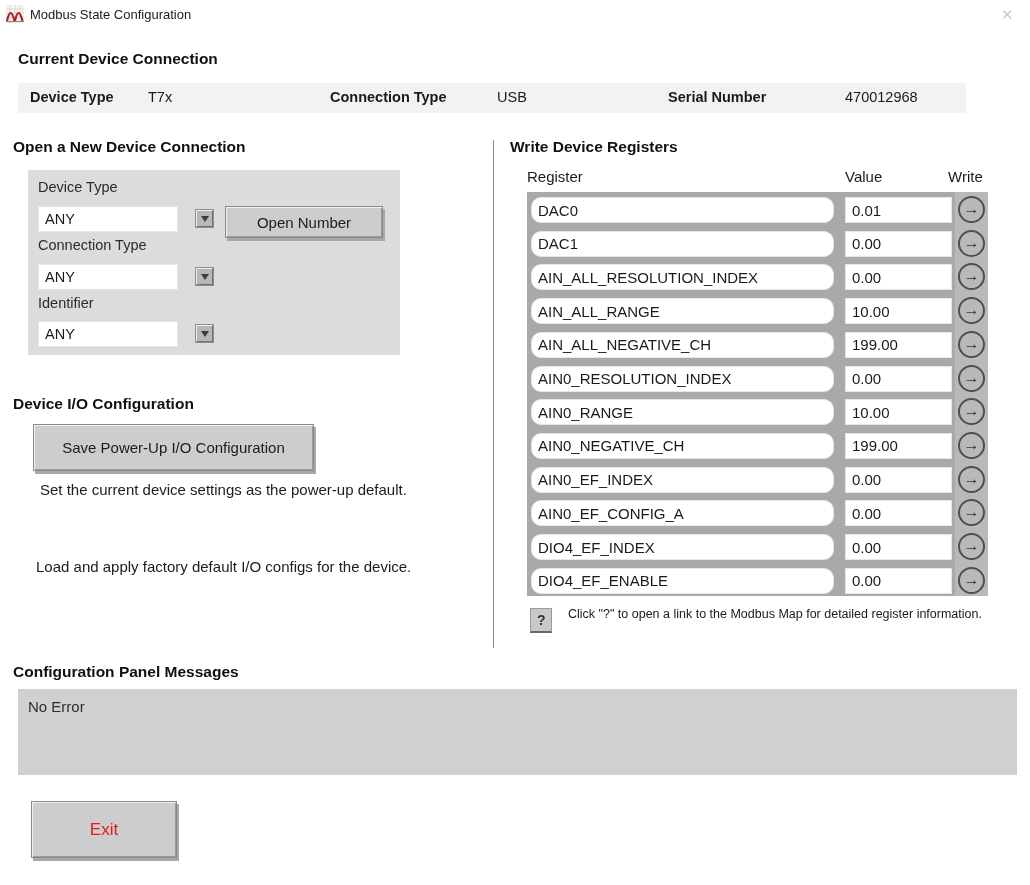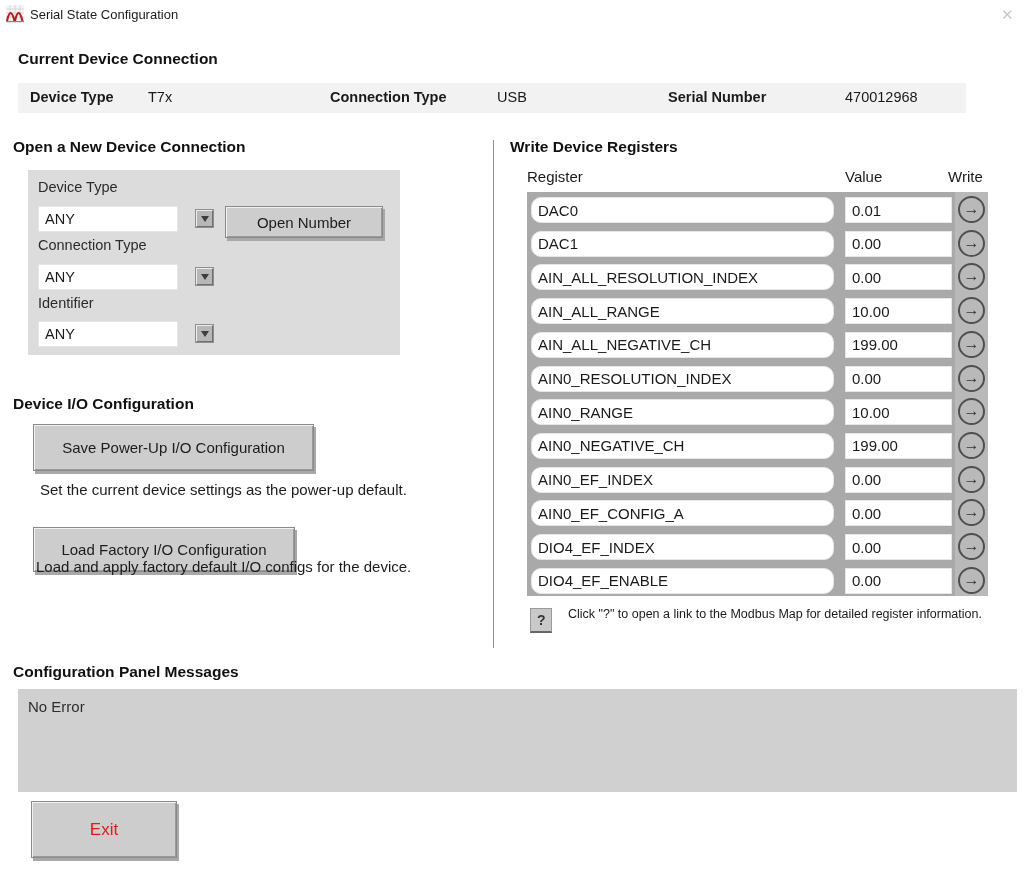--- a/index.html
+++ b/index.html
@@ -60,21 +60,21 @@
         <line x1="0" y1="12" x2="18" y2="12"></line>
           <line x1="4" y1="0" x2="4" y2="18"></line>
         <line x1="9" y1="0" x2="9" y2="18"></line>
           <line x1="14" y1="0" x2="14" y2="18"></line>
       </g>
       <path d="M1,16 Q4.5,0 8.5,16" fill="none" stroke="#b21f24" stroke-width="2.2"></path>
       <path d="M9,16 Q12.5,0 16.5,16" fill="none" stroke="#b21f24" stroke-width="2.2"></path>
       <line x1="0" y1="16.6" x2="18" y2="16.6" stroke="#7a7a7a" stroke-width="1"></line>
     </svg>
   </span>
-  <span class="abs titlebar-text" style="left:30px;top:7px;">Serial State Configuration</span>
+  <span class="abs titlebar-text" style="left:30px;top:7px;">Modbus State Configuration</span>
   <span class="abs close-x" style="left:1001px;top:6px;">✕</span>
 
   <div class="abs h1" style="left:18px;top:50px;">Current Device Connection</div>
   <div class="abs conn-bar" style="left:18px;top:83px;width:948px;height:30px;">
     <span class="abs conn-label" style="left:12px;top:6px;">Device Type</span>
     <span class="abs conn-value" style="left:130px;top:6px;">T7x</span>
     <span class="abs conn-label" style="left:312px;top:6px;">Connection Type</span>
     <span class="abs conn-value" style="left:479px;top:6px;">USB</span>
     <span class="abs conn-label" style="left:650px;top:6px;">Serial Number</span>
     <span class="abs conn-value" style="left:827px;top:6px;text-align:center;">470012968</span>
@@ -96,21 +96,20 @@
     <span class="abs fld-label" style="left:10px;top:125px;">Identifier</span>
     <input class="abs txtfld" style="left: 10px; top: 151px; width: 140px; height: 26px;" value="ANY">
     <button class="abs ddbtn" style="left:168px;top:155px;">
         <span class="tri"></span>
       </button>
   </div>
 
   <div class="abs h1" style="left:13px;top:395px;">Device I/O Configuration</div>
   <button class="abs btn3d" style="left:33px;top:424px;width:281px;height:47px;">Save Power-Up I/O Configuration</button>
   <div class="abs desc" style="left:40px;top:481px;">Set the current device settings as the power-up default.</div>
-  <button class="abs btn3d" style="left:33px;top:527px;width:262px;height:45px;">Load Factory I/O Configuration</button>
   <div class="abs desc" style="left:36px;top:558px;">Load and apply factory default I/O configs for the device.</div>
 
   <div class="abs" style="left:493px;top:140px;width:1px;height:508px;background:#8f8f8f;"></div>
 
   <div class="abs h1" style="left:510px;top:138px;">Write Device Registers</div>
   <span class="abs col-hdr" style="left:527px;top:168px;">Register</span>
   <span class="abs col-hdr" style="left:845px;top:168px;">Value</span>
   <span class="abs col-hdr" style="left:948px;top:168px;">Write</span>
 
   <div class="abs reg-panel" style="left:527px;top:192px;width:461px;height:404px;" id="reg-panel">
@@ -210,17 +209,17 @@
       <button class="write-btn">
           <span class="arrow">→</span>
         </button>
     </div>
   </div>
 
   <button class="abs help-btn" style="left:530px;top:608px;width:22px;height:25px;">?</button>
   <div class="abs help-text" style="left:568px;top:606px;width:432px;">Click "?" to open a link to the Modbus Map for detailed register information.</div>
 
   <div class="abs h1" style="left:13px;top:663px;">Configuration Panel Messages</div>
-  <div class="abs msg-box" style="left:18px;top:689px;width:999px;height:103px;">No Error</div>
+  <div class="abs msg-box" style="left:18px;top:689px;width:999px;height:86px;">No Error</div>
 
   <button class="abs btn3d exit-btn" style="left:31px;top:801px;width:146px;height:57px;">Exit</button>
 
 </div>
 
 </body></html>

